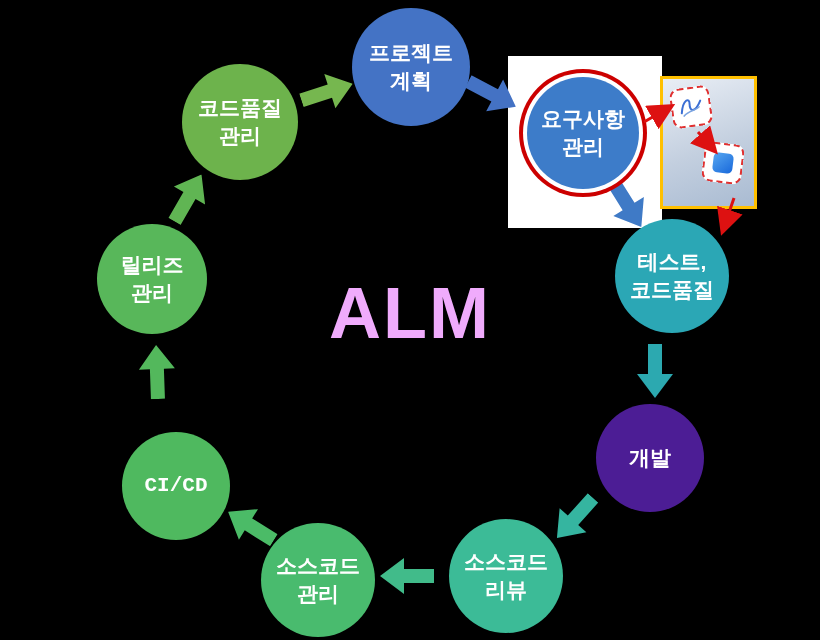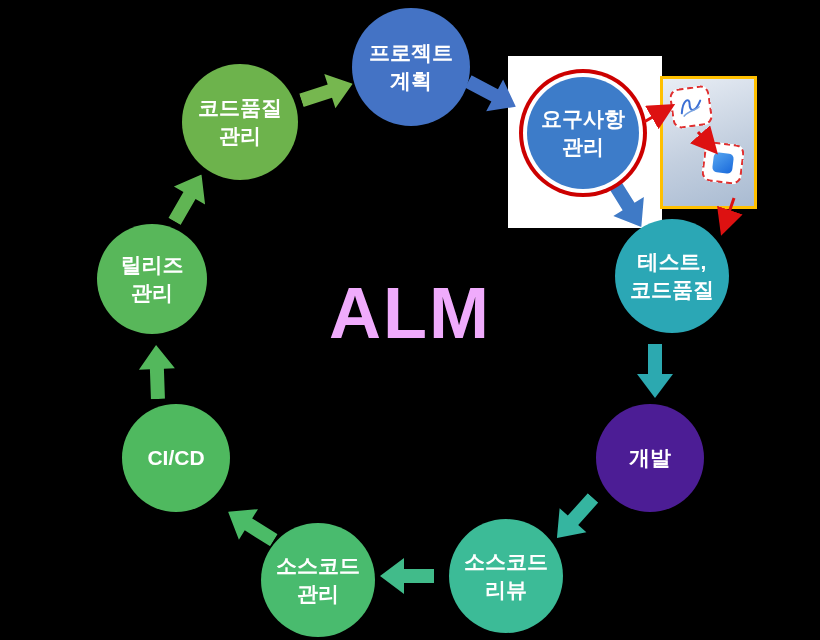--- a/index.html
+++ b/index.html
@@ -98,21 +98,21 @@
     </div>
   </div>
 
   <div class="node" style="left: 261px; top: 523px; width: 114px; height: 114px; background: rgb(73, 187, 110);">
     <div class="label">
       <span>소스코드</span>
       <span>관리</span>
     </div>
   </div>
 
-  <div class="node" style="left: 122px; top: 404px; width: 108px; height: 108px; background: rgb(79, 185, 95);">
+  <div class="node" style="left: 122px; top: 432px; width: 108px; height: 108px; background: rgb(79, 185, 95); font-family: Liberation Mono, monospace;">
     <div class="label">
       <span>CI/CD</span>
       <span></span>
     </div>
   </div>
 
   <div class="node" style="left: 97px; top: 224px; width: 110px; height: 110px; background: rgb(88, 183, 90); font-family: Liberation Serif, serif;">
     <div class="label">
       <span>릴리즈</span>
       <span>관리</span>

